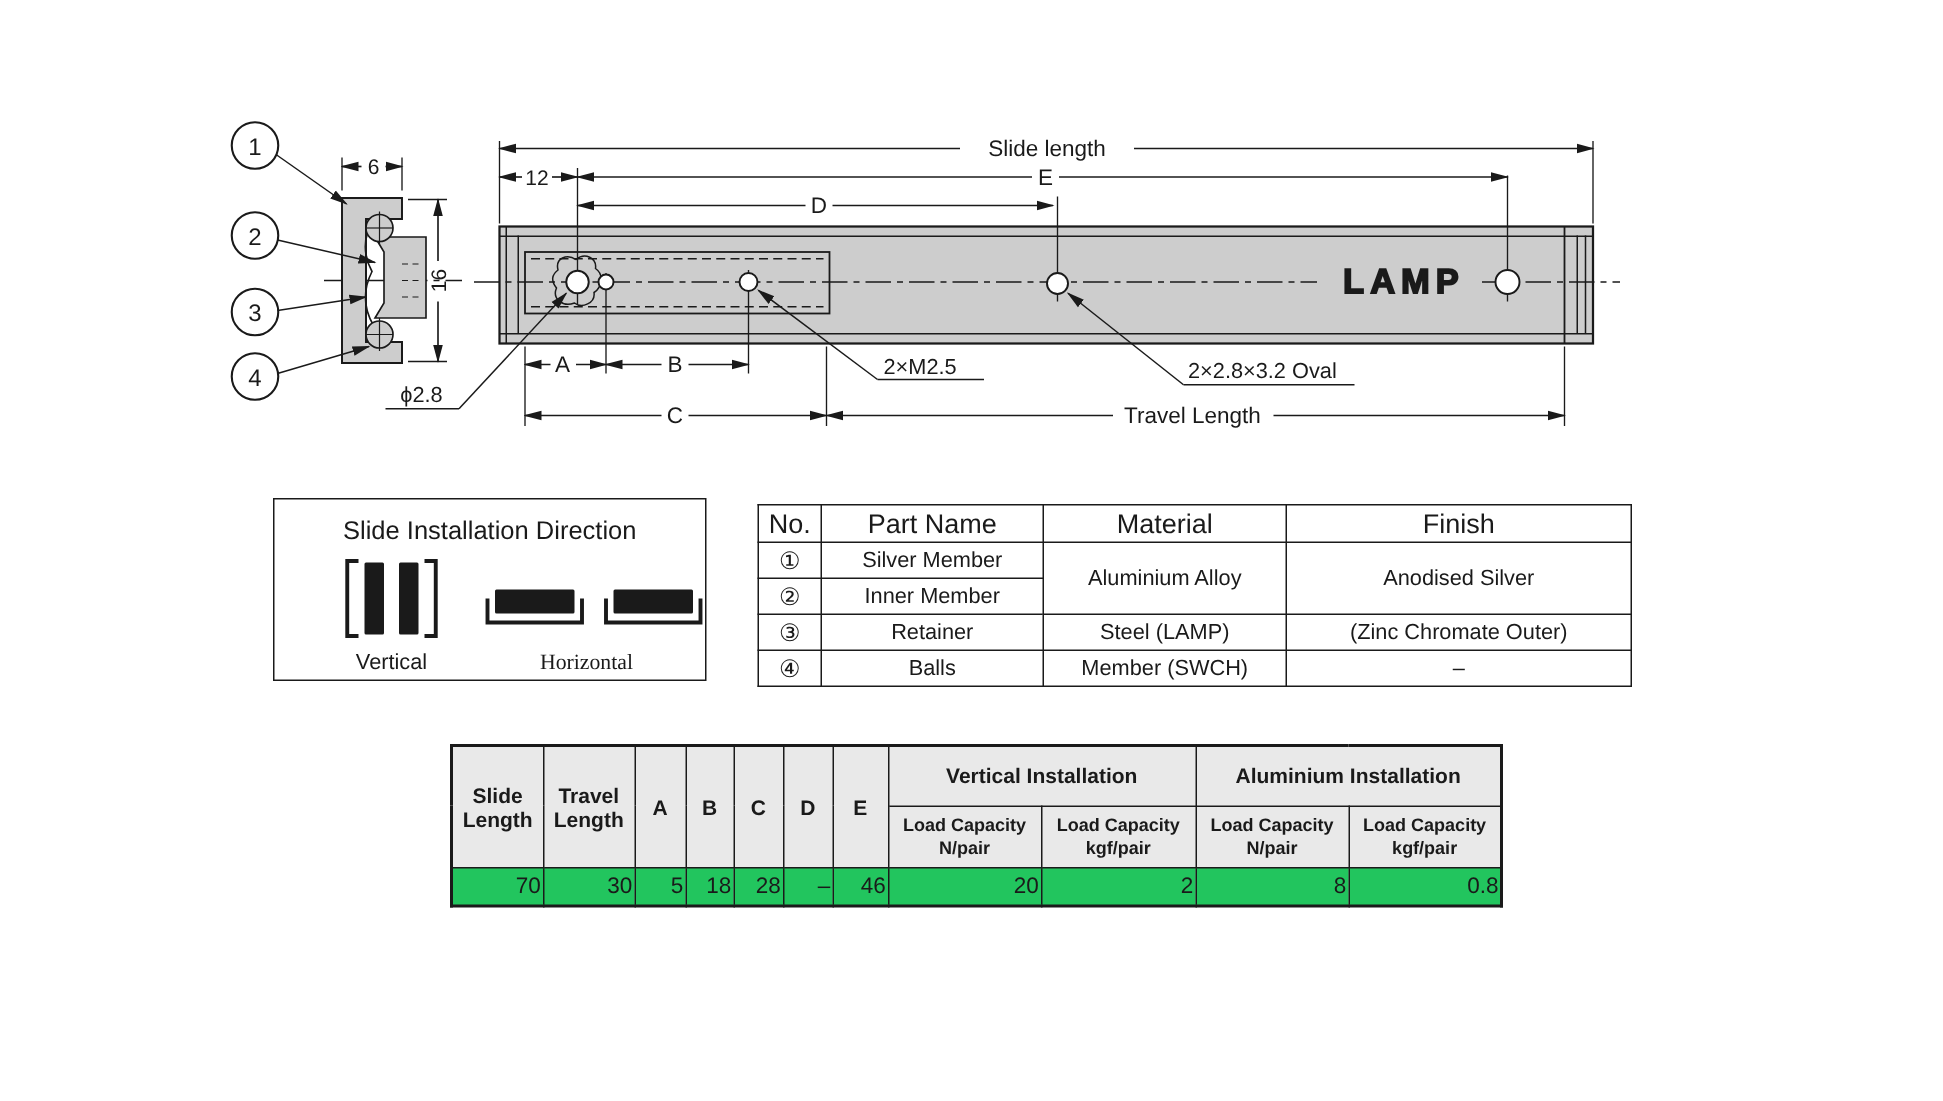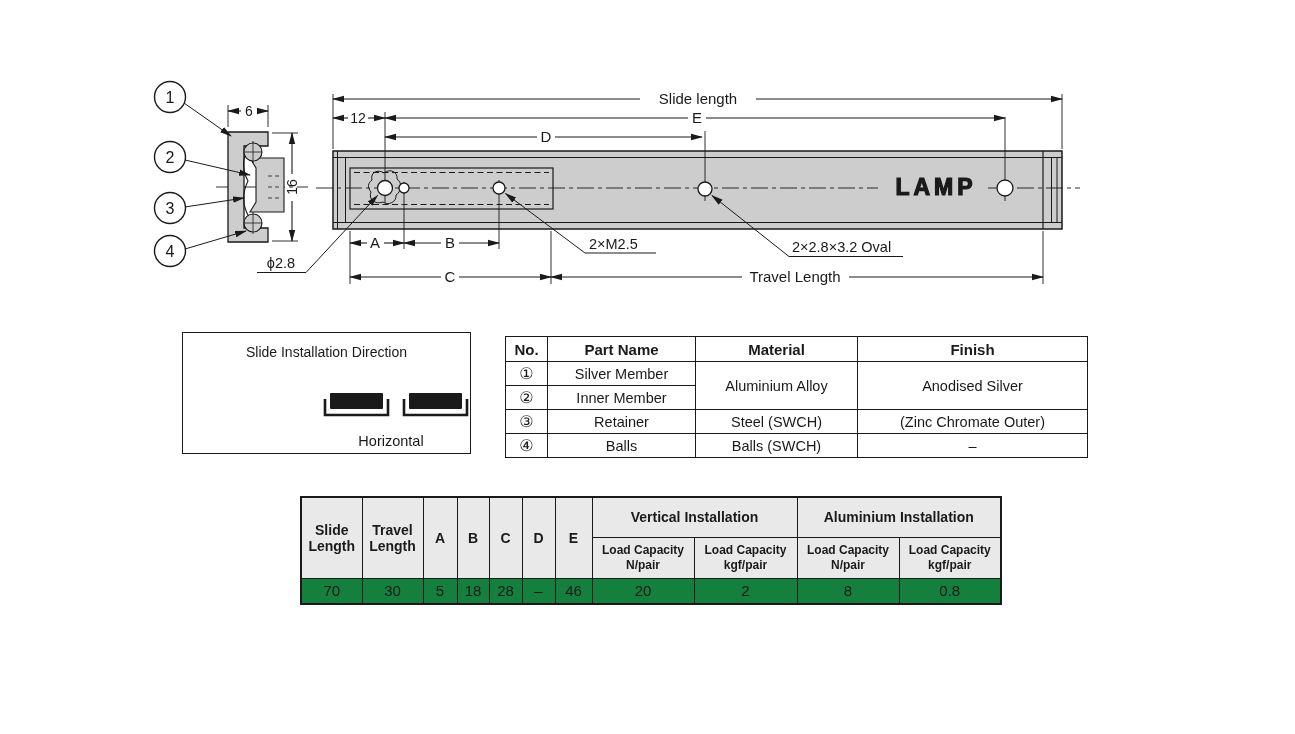--- a/index.html
+++ b/index.html
@@ -8,45 +8,45 @@
     font-family:"Liberation Sans", sans-serif; color:#1a1a1a; overflow:hidden;
   }
   svg text { font-family:"Liberation Sans", sans-serif; fill:#1a1a1a; }
   .drawing { position:absolute; left:0; top:0; }
 
   
   .install-box {
     position:absolute; left:182px; top:332px; width:289px; height:122px;
     border:1.5px solid #1a1a1a; box-sizing:border-box; text-align:center;
   }
-  .install-title { font-size:14px; margin-top:11px; }
+  .install-title { font-size:17px; margin-top:11px; }
   .install-icons { position:absolute; left:0; top:38px; width:100%; height:80px; }
   .install-col { position:absolute; text-align:center; }
   .install-col.vert { left:28px;  width:100px; }
-  .install-col.horz { left:138px; width:140px; }
+  .install-col.horz { left:138px; width:140px;font-family:Liberation Serif, serif; }
   .install-label { font-size:14.5px; margin-top:2px; }
 
   
   table { border-collapse:collapse; }
   .parts-table { position:absolute; left:505px; top:336px; border:1.5px solid #1a1a1a; }
   .parts-table th, .parts-table td {
     border:1px solid #1a1a1a; text-align:center; padding:0 6px; box-sizing:border-box;
   }
-  .parts-table th { font-size:15px; font-weight:bold; height:25px; }
+  .parts-table th { font-size:18px; font-weight:normal; height:25px; }
   .parts-table td { font-size:14.5px; height:24px; }
   .parts-table .circ { font-size:16px; }
 
   
   .spec-table { position:absolute; left:300px; top:496px; border:2px solid #1a1a1a; }
   .spec-table th, .spec-table td { border:1px solid #1a1a1a; text-align:center; box-sizing:border-box; }
   .spec-table th { background:#e9e9e9; font-weight:bold; font-size:14px; padding:1px 3px; }
   .spec-table .h1 th { height:40px; }
   .spec-table .h2 th { height:41px; }
   .spec-table .lc { font-size:12px; line-height:1.25; }
-  .spec-table td { font-size:15px; height:26px; background:#15803d; }
+  .spec-table td { font-size:15px; height:26px; background:#22c55e;text-align:right; }
 </style>
 </head>
 <body>
 
 <div class="page">
 
   <svg class="drawing" width="1295" height="325" viewBox="0 0 1295 325">
     <defs>
       <marker id="ah" markerWidth="12" markerHeight="8" refX="11" refY="4" orient="auto-start-reverse" markerUnits="userSpaceOnUse">
         <path d="M12,4 L0,0.8 L0,7.2 Z" fill="#1a1a1a"></path>
@@ -174,20 +174,29 @@
     <text x="795" y="282" font-size="15" text-anchor="middle">Travel Length</text>
     <text x="281" y="268" font-size="14.5" text-anchor="middle">ϕ2.8</text>
     <text x="589" y="249" font-size="14.5">2×M2.5</text>
     <text x="792" y="252" font-size="14.5">2×2.8×3.2 Oval</text>
     <text x="936" y="195" font-size="23" font-weight="bold" letter-spacing="4" text-anchor="middle" fill="#cdcdcd" stroke="#1a1a1a" stroke-width="1.2">LAMP</text>
   </svg>
 
   <div class="install-box">
     <div class="install-title">Slide Installation Direction</div>
     <div class="install-icons">
+      <div class="install-col vert">
+        <svg width="66" height="56" viewBox="0 0 66 56">
+          <path d="M11,3 H3.5 V53 H11" stroke="#1a1a1a" stroke-width="2.6" fill="none"></path>
+          <rect x="15" y="4" width="13" height="48" fill="#1a1a1a" rx="1"></rect>
+          <rect x="38" y="4" width="13" height="48" fill="#1a1a1a" rx="1"></rect>
+          <path d="M55,3 H62.5 V53 H55" stroke="#1a1a1a" stroke-width="2.6" fill="none"></path>
+        </svg>
+        <div class="install-label">Vertical</div>
+      </div>
       <div class="install-col horz">
         <svg width="150" height="56" viewBox="0 0 150 56">
           <path d="M4,28 V44 H67 V28" stroke="#1a1a1a" stroke-width="2.6" fill="none"></path>
           <rect x="9" y="22" width="53" height="16" fill="#1a1a1a" rx="1"></rect>
           <path d="M83,28 V44 H146 V28" stroke="#1a1a1a" stroke-width="2.6" fill="none"></path>
           <rect x="88" y="22" width="53" height="16" fill="#1a1a1a" rx="1"></rect>
         </svg>
         <div class="install-label">Horizontal</div>
       </div>
     </div>
@@ -215,27 +224,27 @@
         <td rowspan="2">Aluminium Alloy</td>
         <td rowspan="2">Anodised Silver</td>
       </tr>
       <tr>
         <td class="circ">②</td>
         <td>Inner Member</td>
       </tr>
       <tr>
         <td class="circ">③</td>
         <td>Retainer</td>
-        <td>Steel (SWCH)</td>
+        <td>Steel (LAMP)</td>
         <td>(Zinc Chromate Outer)</td>
       </tr>
       <tr>
         <td class="circ">④</td>
         <td>Balls</td>
-        <td>Balls (SWCH)</td>
+        <td>Member (SWCH)</td>
         <td>–</td>
       </tr>
     </tbody>
   </table>
 
   <table class="spec-table">
     <colgroup>
       <col style="width:61px">
         <col style="width:61px">
       <col style="width:34px">

